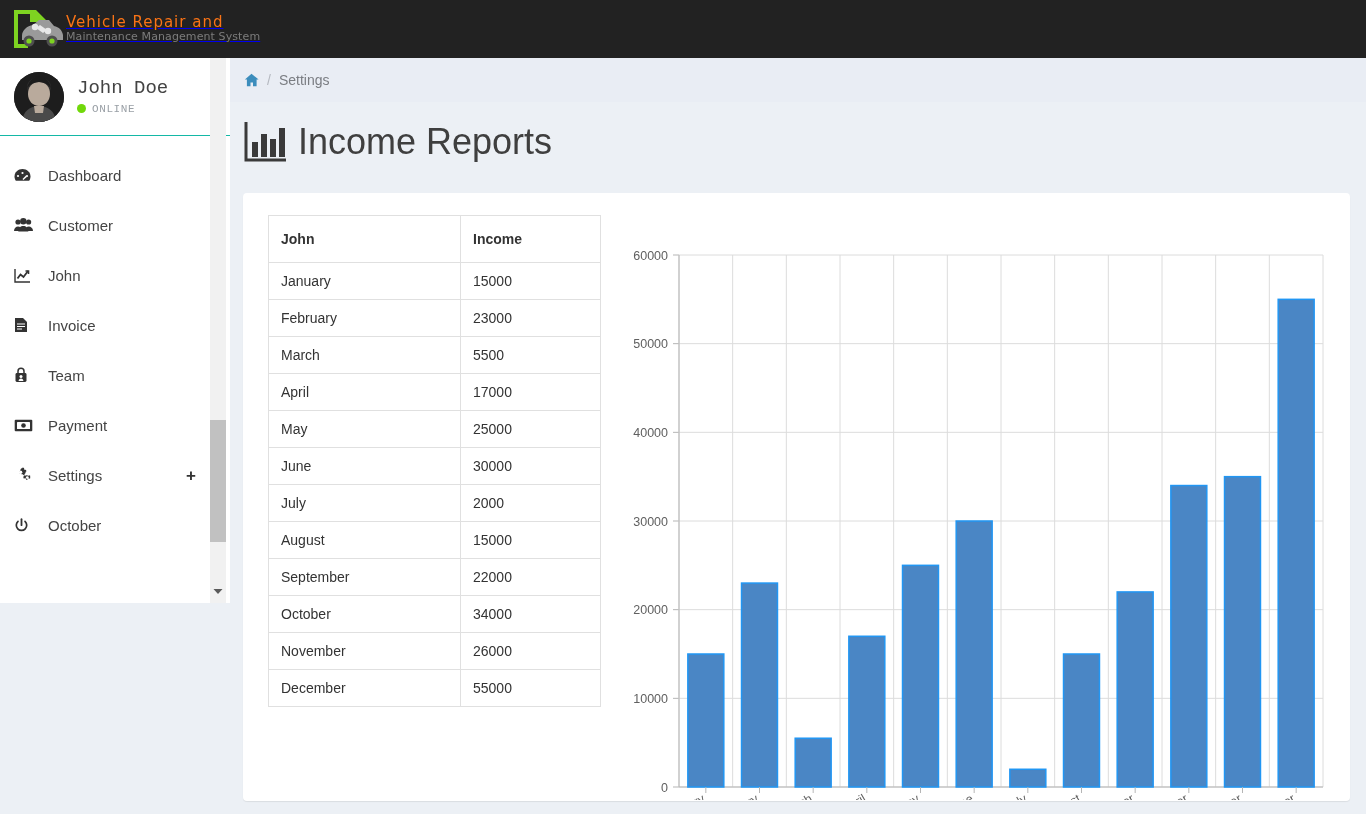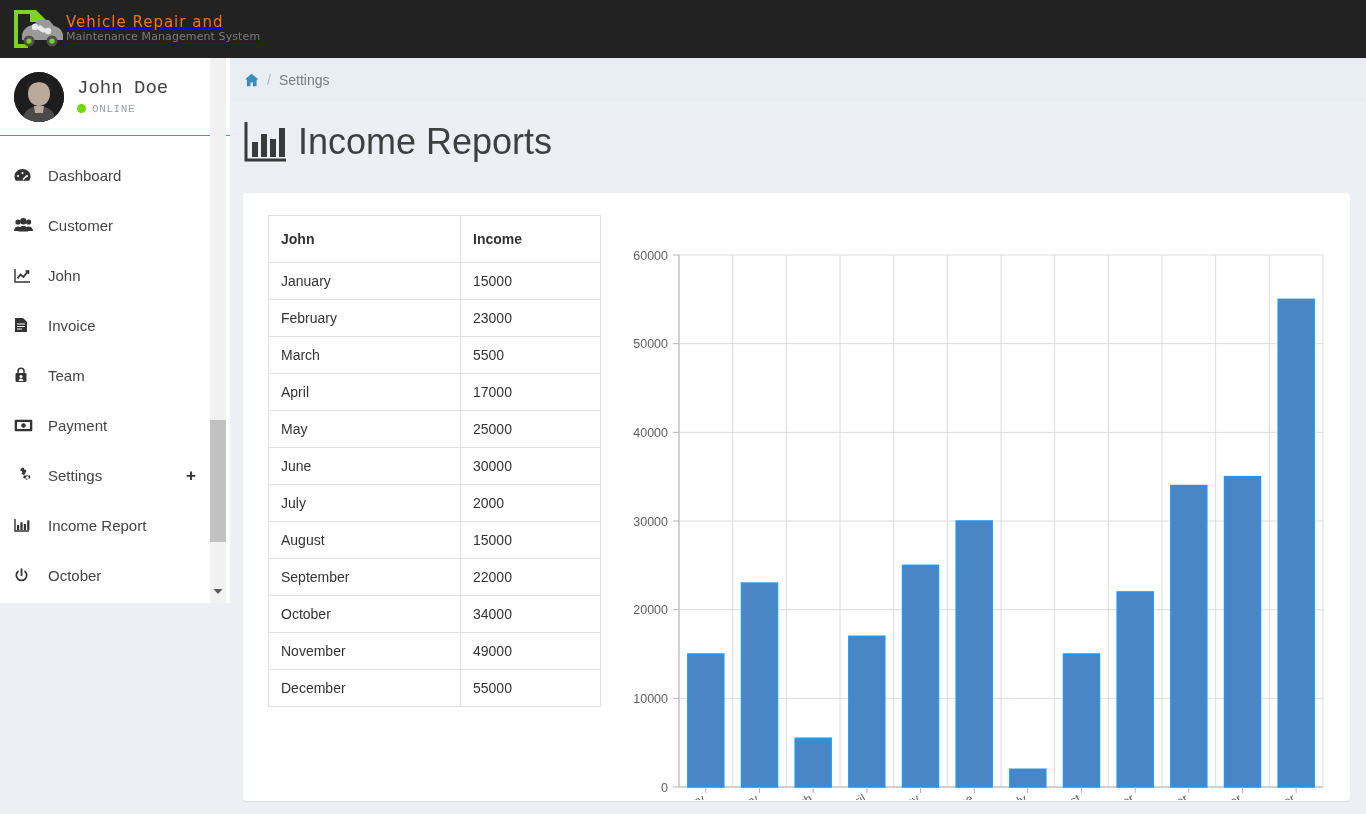--- a/index.html
+++ b/index.html
@@ -313,32 +313,20 @@
             <path d="M7 1.2l1 .2.6-1 1.6.6-.2 1.1 .8.8 1.1-.2.6 1.6-1 .6.2 1-.9.8-.2 1.1-1.6.3-.6-1-1 .2-.8-.9-1.1-.2-.3-1.6 1-.6-.2-1 .9-.8z" fill="#333"></path>
             <circle cx="6.6" cy="5.2" r="1.7" fill="#fff"></circle>
             <path d="M13.8 8.4l.9.4.7-.6 1 .9-.4.9.4.9-1 .9-.7-.6-.9.4-.4 1.2-1.3-.1-.3-1.2-.9-.4-.8.6-.9-1 .5-.8-.3-.9 1-.8.8.5.9-.4z" fill="#333"></path>
             <circle cx="13.3" cy="10.6" r="1.4" fill="#fff"></circle>
           </svg>
       </span>
       <span class="nav-label">Settings</span>
       <span class="nav-plus">+</span>
     </div>
 
-    <div class="nav-item">
-      <span class="nav-icon">
-        <svg width="16" height="14" viewBox="0 0 16 14">
-            <path d="M1 1v12h14" stroke="#333" stroke-width="1.4" fill="none"></path>
-            <rect x="3" y="7" width="2.2" height="5" fill="#333"></rect>
-            <rect x="6.4" y="4.2" width="2.2" height="7.8" fill="#333"></rect>
-            <rect x="9.8" y="6" width="2.2" height="6" fill="#333"></rect>
-            <rect x="13.2" y="2.4" width="2.2" height="9.6" fill="#333"></rect>
-          </svg>
-      </span>
-      <span class="nav-label">Income Report</span>
-    </div>
 
     <div class="nav-item">
       <span class="nav-icon">
         <svg width="15" height="15" viewBox="0 0 15 15">
             <path d="M7.5 1.2v6" stroke="#333" stroke-width="1.8" stroke-linecap="round"></path>
             <path d="M4 3.4a5.2 5.2 0 107 0" stroke="#333" stroke-width="1.7" fill="none" stroke-linecap="round"></path>
           </svg>
       </span>
       <span class="nav-label">October</span>
     </div>
@@ -427,21 +415,21 @@
               <tr>
                 <td class="col-month">September</td>
                 <td>22000</td>
               </tr>
               <tr>
                 <td class="col-month">October</td>
                 <td>34000</td>
               </tr>
               <tr>
                 <td class="col-month">November</td>
-                <td>49000</td>
+                <td>26000</td>
               </tr>
               <tr>
                 <td class="col-month">December</td>
                 <td>55000</td>
               </tr>
             </tbody>
         </table>
       </div>
 
       <div class="chart-wrap">

